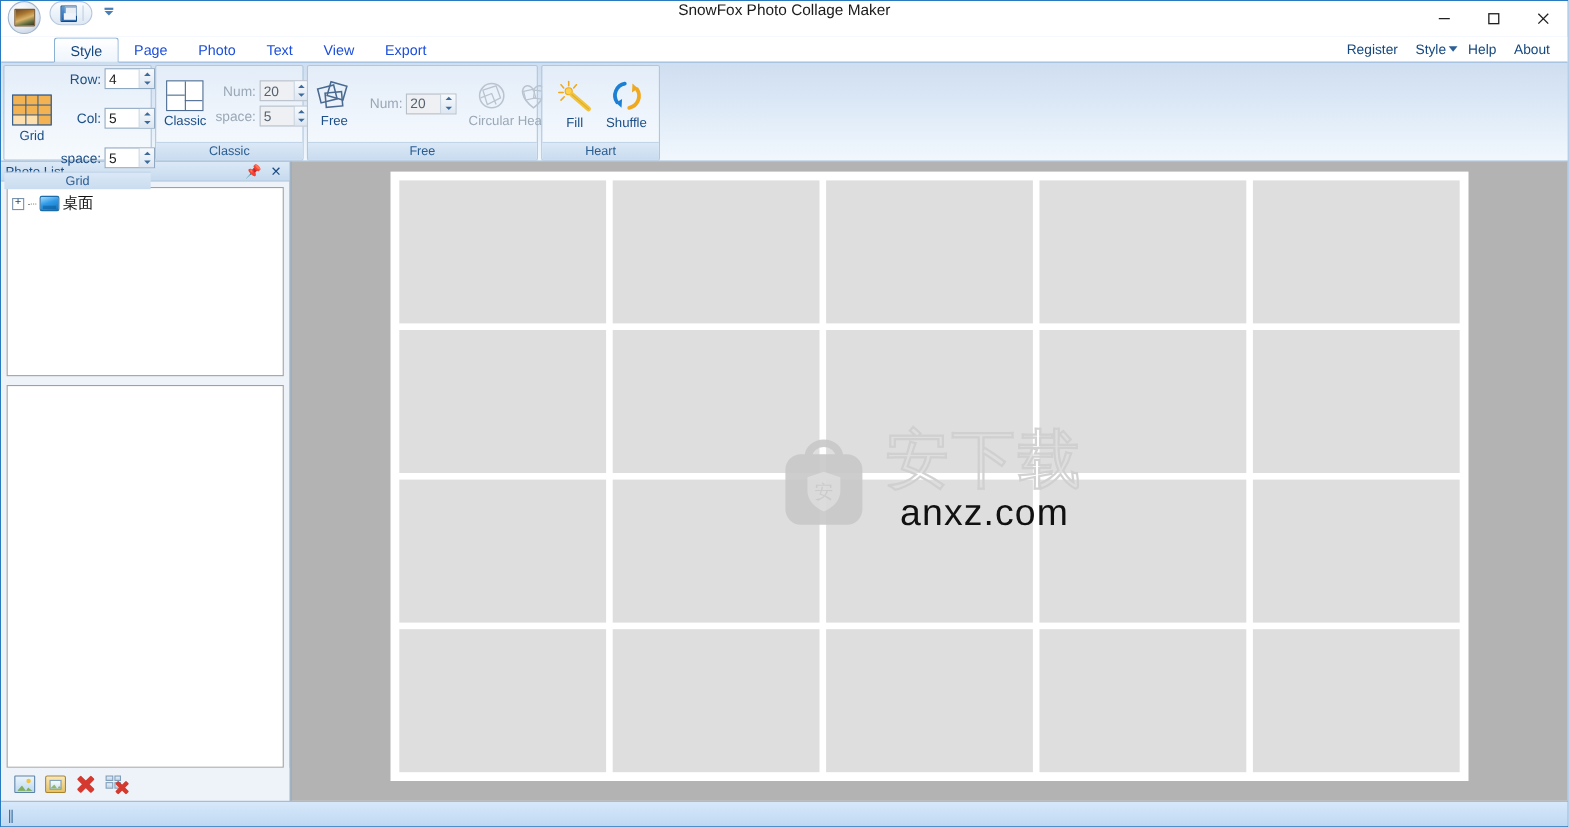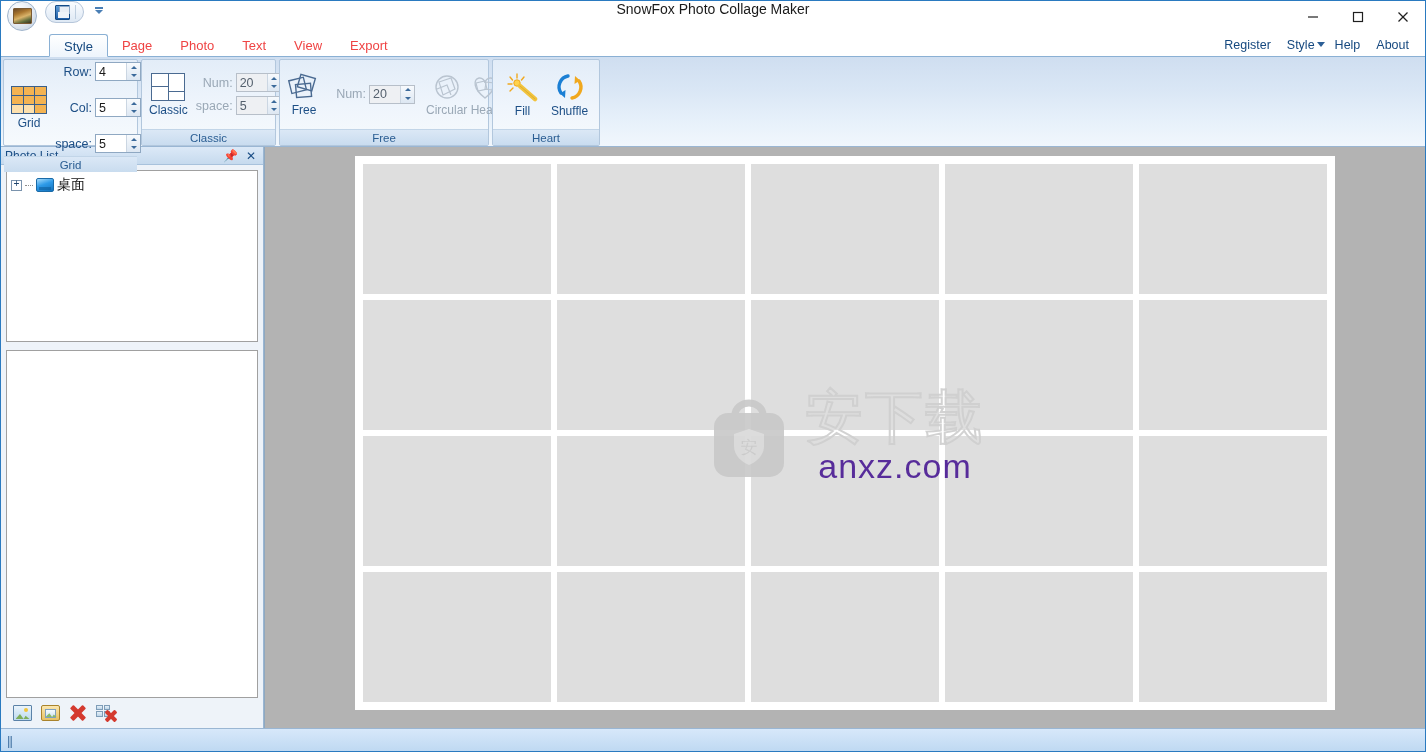--- a/index.html
+++ b/index.html
@@ -100,21 +100,21 @@
     background: #ffffff;
     display: flex; align-items: flex-end;
     position: relative;
     border-bottom: 1px solid #8ab0d4;
   }
   .tabrow::after{
     content:""; position:absolute; left:0; right:0; bottom:0; height:0;
   }
   .tab {
     padding: 0 14px; height: 23px; line-height: 23px;
-    font-size: 13px; color: #ef4444; cursor: pointer;
+    font-size: 13px; color: #1d4ed8; cursor: pointer;
     position: relative; top: 1px;
   }
   .tab.active {
     background: linear-gradient(#ffffff,#eef5fc);
     border: 1px solid #8ab0d4;
     border-bottom: 1px solid #eef5fc;
     border-radius: 3px 3px 0 0;
     color: #15487f;
   }
   .tab:first-child { margin-left: 48px; }
@@ -313,21 +313,21 @@
   .watermark {
     position: absolute; left: 50%; top: 50%;
     transform: translate(-50%,-50%);
     display: flex; align-items: center; gap: 12px;
     pointer-events: none; opacity: .92;
   }
   .wm-bag { width: 88px; height: 90px; position: relative; }
   .wm-text { display: flex; flex-direction: column; align-items: center; }
   .wm-cn { font-size: 58px; color: #cfcfcf; letter-spacing: 2px; font-family: "DejaVu Sans", sans-serif; line-height: .95;
            -webkit-text-stroke: 2px #cfcfcf; color: transparent; }
-  .wm-en { font-size: 34px; color: #4c1d95; letter-spacing: 1px; font-family: "Liberation Sans", sans-serif; margin-top: 2px;}
+  .wm-en { font-size: 34px; color: #000000; letter-spacing: 1px; font-family: "Liberation Sans", sans-serif; margin-top: 2px;}
 
   
   .statusbar {
     height: 23px; flex: 0 0 23px;
     background: linear-gradient(#d7e8fa,#bfd9f2);
     border-top: 1px solid #9ab6d3;
     display: flex; align-items: center;
     font-size: 12.5px; color: #1b4f88;
   }
   .grip { margin-left: 6px; color: #3f6f9f; letter-spacing: -1px; font-size: 13px; }

